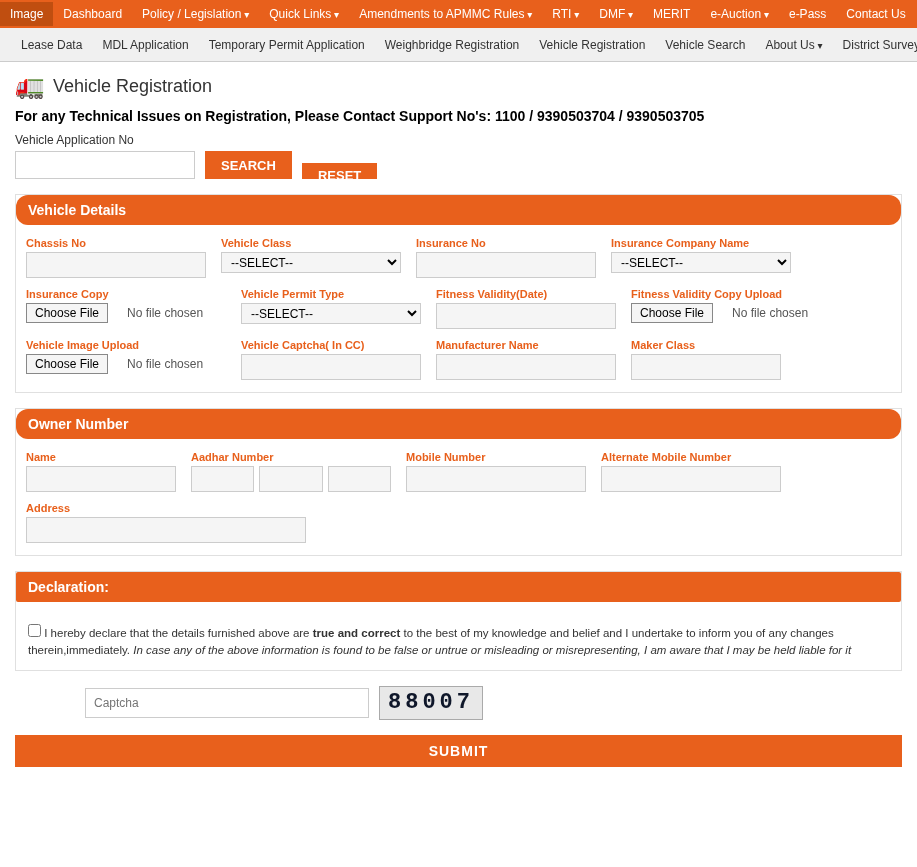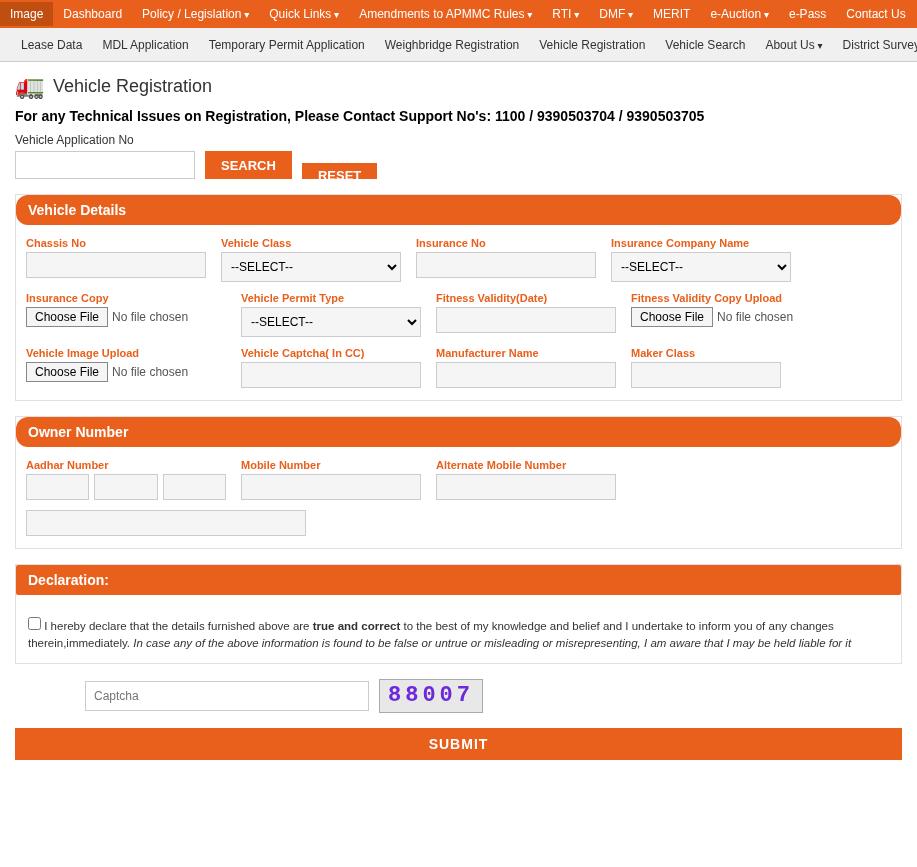--- a/index.html
+++ b/index.html
@@ -160,31 +160,31 @@
     }
     .form-group input[type="text"] {
       height: 26px;
       border: 1px solid #ccc;
       background: #f5f5f5;
       padding: 2px 5px;
       font-size: 12px;
       width: 100%;
     }
     .form-group select {
-      height: 30px;
+      height: 21px;
       border: 1px solid #ccc;
       background: #f5f5f5;
       padding: 2px 5px;
       font-size: 12px;
       width: 100%;
     }
     .form-group .file-upload {
       display: flex;
       align-items: center;
-      gap: 4px;
+      gap: 19px;
       font-size: 12px;
       color: #555;
     }
     .form-group .file-upload button {
       background: #f5f5f5;
       border: 1px solid #888;
       padding: 2px 8px;
       font-size: 12px;
       cursor: pointer;
     }
@@ -237,21 +237,21 @@
     }
     .captcha-image {
       display: inline-flex;
       align-items: center;
       background: #e8e8e8;
       border: 1px solid #aaa;
       padding: 2px 8px;
       font-size: 22px;
       font-weight: bold;
       font-family: 'Courier New', monospace;
-      color: #6d28d9;
+      color: #0f172a;
       letter-spacing: 4px;
       height: 34px;
     }
 
     
     .submit-row {
       text-align: center;
       margin: 15px 0;
     }
     .btn-submit {
@@ -383,38 +383,43 @@
         <input type="text" style="">
       </div>
 
     </div>
   </div>
 
   <div class="form-section">
     <div class="section-header">Owner Number</div>
     <div class="form-fields">
 
+      <div class="form-group w-150">
+        <label>Name</label>
+        <input type="text" style="">
+      </div>
       <div class="form-group" style="width:200px;">
         <label>Aadhar Number</label>
         <div class="aadhar-group">
           <input type="text" maxlength="4" style="">
           <input type="text" maxlength="4" style="">
           <input type="text" maxlength="4" style="">
         </div>
       </div>
       <div class="form-group w-180">
         <label>Mobile Number</label>
         <input type="text" style="">
       </div>
       <div class="form-group w-180">
         <label>Alternate Mobile Number</label>
         <input type="text" style="">
       </div>
 
       <div class="form-group" style="width:100%;">
+        <label>Address</label>
         <input type="text" style="width: 280px;">
       </div>
 
     </div>
   </div>
 
   <div class="declaration-section">
     <div class="section-header">Declaration:</div>
     <div class="declaration-text">
       <label>

